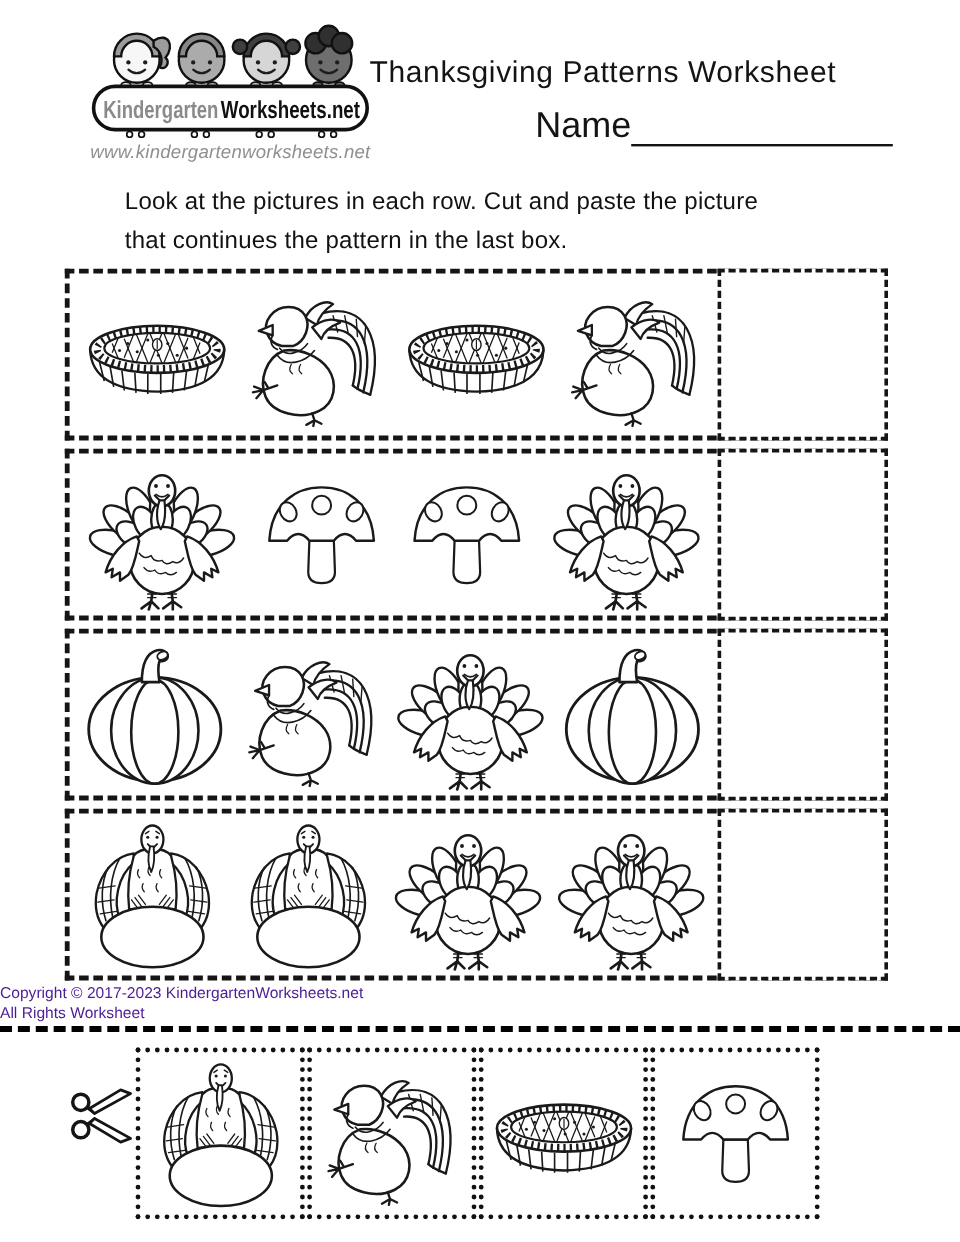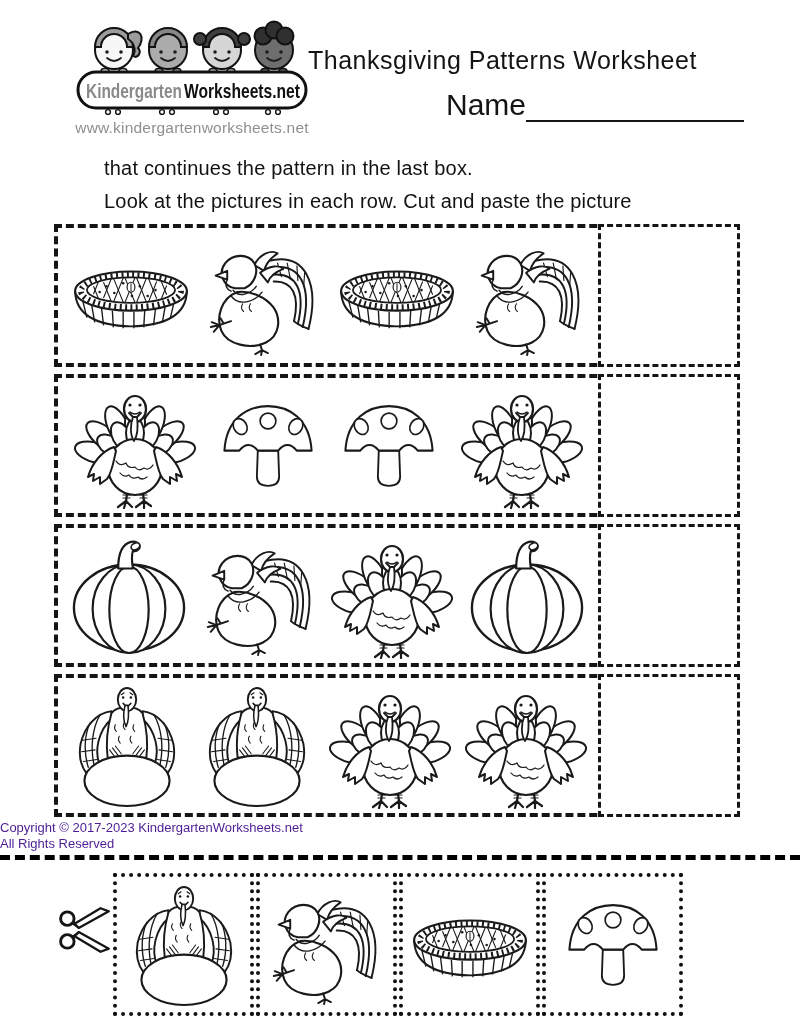--- a/index.html
+++ b/index.html
@@ -2,21 +2,21 @@
 <html><head>
 <meta charset="utf-8">
 <style>
   html,body{margin:0;padding:0;background:#fff;}
   .page{position:relative;width:800px;height:1035px;background:#fff;overflow:hidden;
         font-family:"Liberation Sans",sans-serif;color:#161616;}
 
   
   .logo{position:absolute;left:32px;top:14px;width:240px;margin-left:40px;}
   .logo-svg{display:block;width:240px;height:104px;}
-  .logo-url{font-size:15.5px;color:#8f8f8f;text-align:center;margin-top:1px;letter-spacing:.2px;}
+  .logo-url{font-size:15.5px;color:#8f8f8f;text-align:center;margin-top:1px;letter-spacing:.2px;font-style:italic;}
 
   
   .title{position:absolute;left:292px;top:30px;margin:16px;font-size:25px;font-weight:400;
          letter-spacing:.5px;white-space:nowrap;color:#141414;}
   .name-row{position:absolute;left:446px;top:88px;font-size:30px;color:#141414;white-space:nowrap;}
   .name-line{display:inline-block;width:218px;height:30px;border-bottom:2.5px solid #141414;vertical-align:bottom;}
 
   
   .instructions{position:absolute;left:104px;top:152px;font-size:20px;line-height:33px;color:#121212;
                 font-family:"Liberation Sans",sans-serif;letter-spacing:.2px;}
@@ -122,22 +122,22 @@
     </svg>
     <div class="logo-url">www.kindergartenworksheets.net</div>
   </div>
 
   <h1 class="title">Thanksgiving Patterns Worksheet</h1>
   <div class="name-row">
     <span>Name</span><span class="name-line"></span>
   </div>
 
   <div class="instructions">
+    <div>Look at the pictures in each row. Cut and paste the picture</div>
     <div>that continues the pattern in the last box.</div>
-    <div>Look at the pictures in each row. Cut and paste the picture</div>
   </div>
 
   <div id="rows" class="rows">
       <div class="pattern-row">
         <div class="row-items">
           <div class="item item-pie">
             <svg class="art" viewBox="0 0 130 100">
               <use href="#icon-pie"></use>
             </svg>
           </div>
@@ -231,21 +231,21 @@
               <use href="#icon-standing-turkey"></use>
             </svg>
           </div>
         </div>
         <div class="answer-box"></div>
       </div>
     </div>
 
   <div class="copyright">
     <div>Copyright © 2017-2023 KindergartenWorksheets.net</div>
-    <div>All Rights Reserved</div>
+    <div>All Rights Worksheet</div>
   </div>
 
   <div class="cut-separator"></div>
   <svg class="scissors" viewBox="0 0 54 48">
     <g fill="none" stroke="#151515" stroke-width="2.8">
       <circle cx="9" cy="13" r="6.5"></circle>
         <circle cx="9" cy="35" r="6.5"></circle>
       <path d="M14,17 L21,22 M14,31 L21,26"></path>
     </g>
     <g fill="#fff" stroke="#151515" stroke-width="2.2" stroke-linejoin="round">

